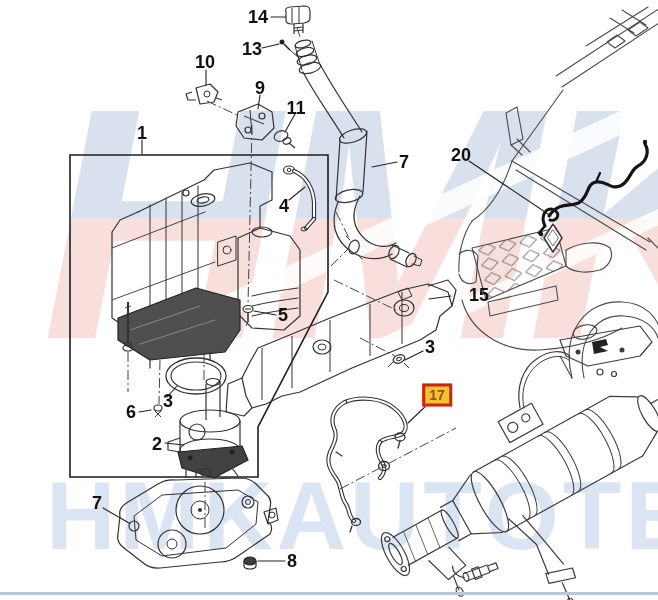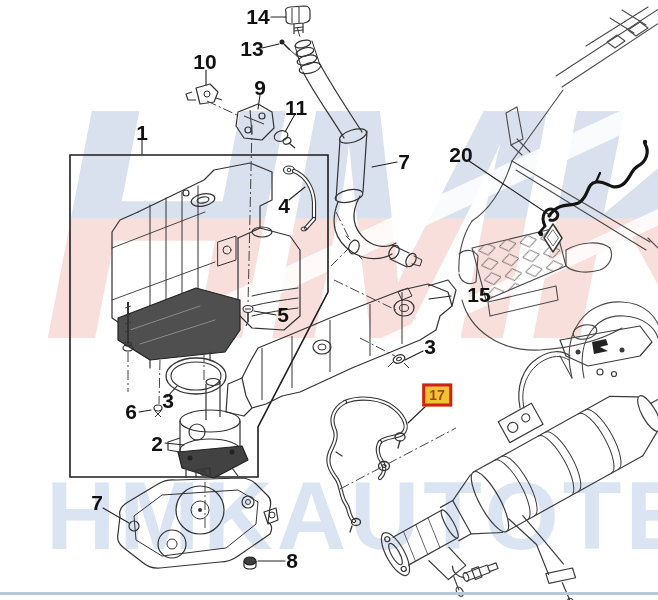--- a/index.html
+++ b/index.html
@@ -20,21 +20,21 @@
      font-weight:bold;font-size:96px;letter-spacing:4px;line-height:1.05;
      color:var(--wm-bottom-text);opacity:.75;white-space:nowrap;pointer-events:none;}
   .baseline{position:absolute;left:0;top:592px;width:658px;height:3px;
      background:var(--baseline);z-index:3;}
 
   
   svg.art{position:absolute;left:0;top:0;z-index:1;}
 
   
   .plabel{position:absolute;z-index:2;transform:translate(-50%,-50%);
-     font-weight:bold;font-size:21px;color:var(--label-color);
+     font-weight:bold;font-size:18px;color:var(--label-color);
      white-space:nowrap;letter-spacing:0;}
   .plabel.highlight{background:var(--hl-bg);color:var(--hl-text);
      border:3px solid var(--hl-border);padding:0 4px;font-size:14px;line-height:17px;}
 </style>
 </head>
 <body>
 
 <div id="canvas">
 
   <div class="wm-center">

